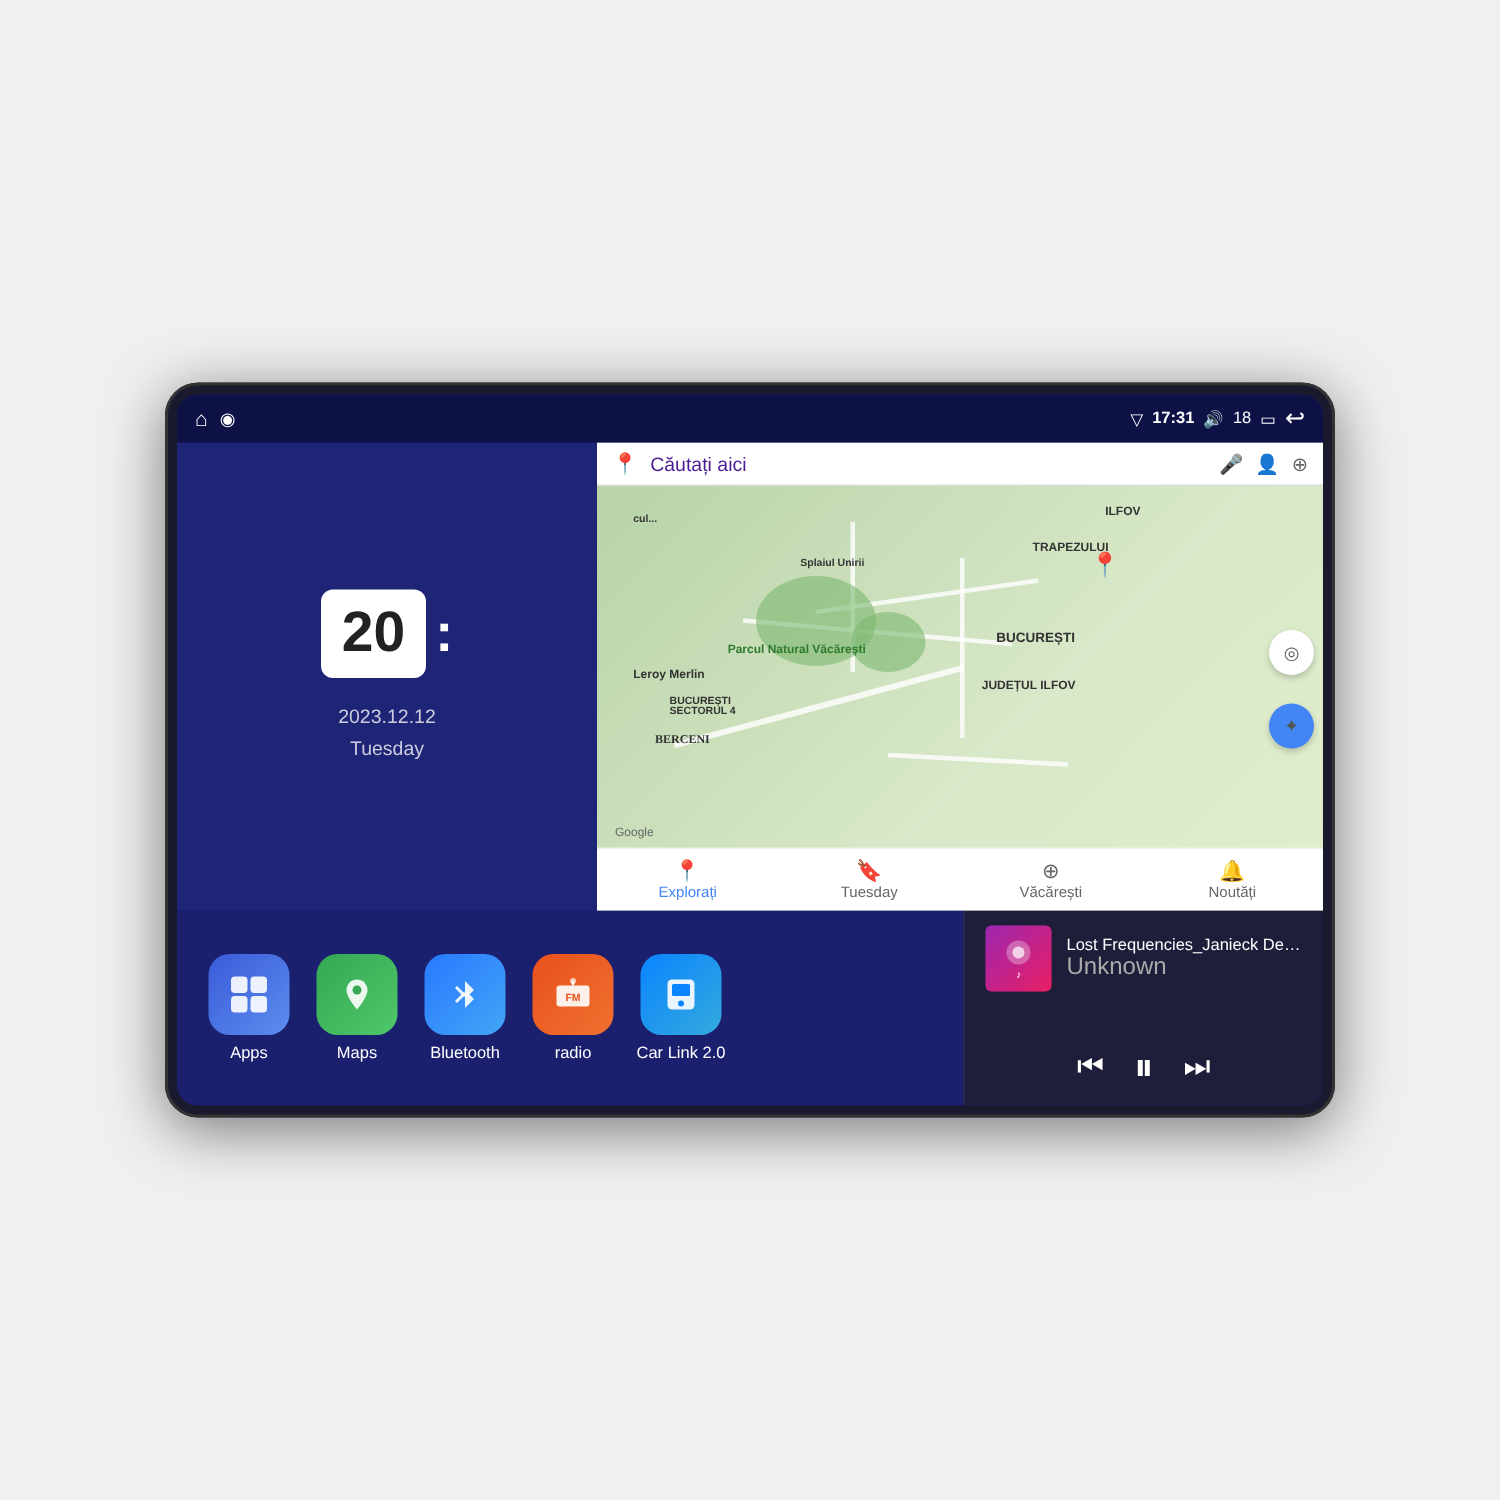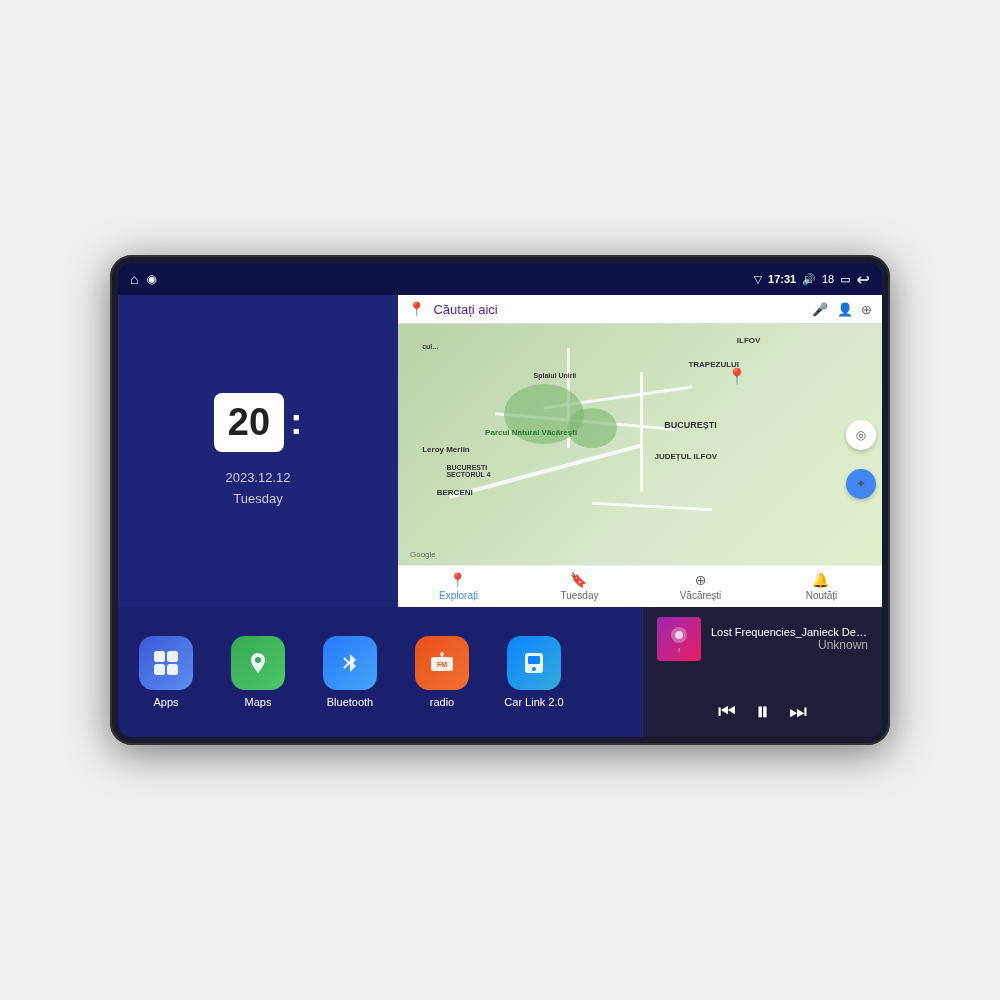--- a/index.html
+++ b/index.html
@@ -184,21 +184,21 @@
       height: 130px;
       background: #1a1f6e;
       display: flex;
       flex-shrink: 0;
     }
     
     .apps-section {
       display: flex;
       align-items: center;
       padding: 10px 16px;
-      gap: 28px;
+      gap: 8px;
       flex: 1;
     }
     .app-item {
       display: flex;
       flex-direction: column;
       align-items: center;
       gap: 6px;
       cursor: pointer;
       min-width: 64px;
     }
@@ -237,21 +237,21 @@
       overflow: hidden;
       display: flex; align-items: center; justify-content: center;
       font-size: 20px;
       flex-shrink: 0;
     }
     .music-text { flex: 1; min-width: 0; }
     .music-title {
       font-size: 11px; color: #fff;
       white-space: nowrap; overflow: hidden; text-overflow: ellipsis;
     }
-    .music-artist { font-size: 12px; color: #aaa; text-align: right; }
+    .music-artist { font-size: 16px; color: #aaa; }
     .music-controls {
       display: flex; align-items: center; justify-content: center; gap: 20px;
     }
     .ctrl-btn {
       color: #fff; font-size: 20px; cursor: pointer; background: none; border: none;
     }
     .ctrl-btn-play {
       color: #fff; font-size: 26px; cursor: pointer; background: none; border: none;
     }
   </style>
@@ -313,21 +313,21 @@
             <div class="map-road" style="width:3px;height:100px;top:10%;left:35%;"></div>
             <div class="map-road" style="width:120px;height:3px;top:75%;left:40%;transform:rotate(3deg);"></div>
 
             <div class="map-green-area" style="width:80px;height:60px;top:25%;left:22%;"></div>
             <div class="map-green-area" style="width:50px;height:40px;top:35%;left:35%;"></div>
 
             <div class="map-label" style="top:35%;left:18%;font-size:8px;color:#2d7a2d;margin-top:20px;">Parcul Natural Văcărești</div>
             <div class="map-label" style="top:50%;left:5%;font-size:8px;">Leroy Merlin</div>
             <div class="map-label" style="top:40%;left:55%;font-size:9px;font-weight:bold;">BUCUREȘTI</div>
             <div class="map-label" style="top:53%;left:53%;font-size:8px;">JUDEȚUL ILFOV</div>
-            <div class="map-label" style="top:68%;left:8%;font-size:8px;font-weight:bold;">BERCENI</div>
+            <div class="map-label" style="top:68%;left:8%;font-size:8px;font-weight:bold;font-family:Liberation Serif, serif;">BERCENI</div>
             <div class="map-label" style="top:58%;left:10%;font-size:7px;">BUCUREȘTI<br>SECTORUL 4</div>
             <div class="map-label" style="top:15%;left:60%;font-size:8px;">TRAPEZULUI</div>
             <div class="map-label" style="top:5%;left:70%;font-size:8px;">ILFOV</div>
             <div class="map-label" style="top:20%;left:28%;font-size:7px;">Splaiul Unirii</div>
             <div class="map-label" style="top:8%;left:5%;font-size:7px;">cul...</div>
 
             <div class="map-location-pin" style="top:18%;left:68%;">📍</div>
 
             <div class="map-nav-btn" style="right:6px;top:40%;">◎</div>
             <div class="map-nav-btn" style="right:6px;top:60%;background:#4285f4;">✦</div>

